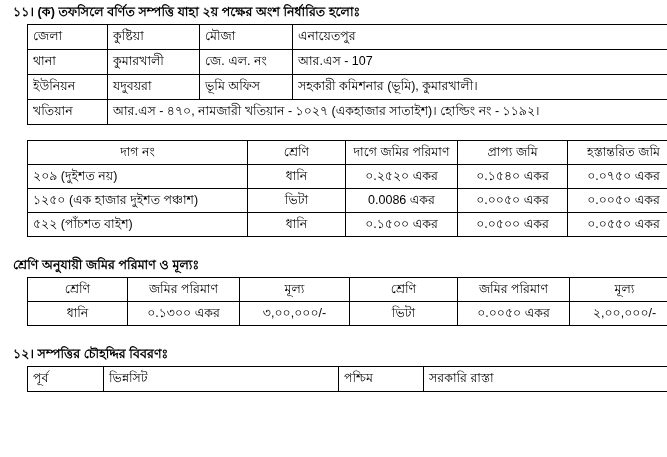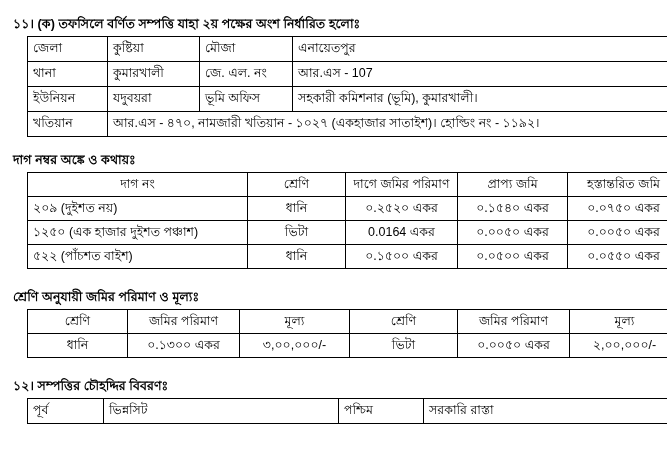--- a/index.html
+++ b/index.html
@@ -12,21 +12,21 @@
     height: 457px;
     font-family: "Liberation Sans", "DejaVu Sans", sans-serif;
     color: #000000;
     overflow: hidden;
   }
   .page {
     position: relative;
     width: 667px;
     height: 384px;
     box-sizing: border-box;
-    padding: 16px 6px 0 6px;
+    padding: 4px 6px 0 6px;
   }
   .section-heading {
     font-size: 12.5px;
     font-weight: bold;
     line-height: 1.35;
     margin: 0 0 3px 7px;
     letter-spacing: 0.1px;
     white-space: nowrap;
   }
   .spacer-md { height: 15px; }
@@ -101,21 +101,20 @@
       </tr>
       <tr>
         <td class="t-left">খতিয়ান</td>
         <td class="t-left" colspan="3">আর.এস - ৪৭০, নামজারী খতিয়ান - ১০২৭ (একহাজার সাতাইশ)। হোল্ডিং নং - ১১৯২।</td>
       </tr>
     </tbody>
   </table>
 
   <div class="spacer-md"></div>
 
-  <div class="section-heading">দাগ নম্বর অঙ্কে ও কথায়ঃ</div>
 
   <table class="doc" id="table-dag">
     <colgroup>
       <col style="width:220px">
       <col style="width:98px">
       <col style="width:112px">
       <col style="width:110px">
       <col style="width:112px">
     </colgroup>
     <thead>
@@ -131,21 +130,21 @@
       <tr>
         <td class="t-left">২০৯ (দুইশত নয়)</td>
         <td class="t-center">ধানি</td>
         <td class="t-center">০.২৫২০ একর</td>
         <td class="t-center">০.১৫৪০ একর</td>
         <td class="t-center">০.০৭৫০ একর</td>
       </tr>
       <tr>
         <td class="t-left">১২৫০ (এক হাজার দুইশত পঞ্চাশ)</td>
         <td class="t-center">ভিটা</td>
-        <td class="t-center">0.0164 একর</td>
+        <td class="t-center">0.0086 একর</td>
         <td class="t-center">০.০০৫০ একর</td>
         <td class="t-center">০.০০৫০ একর</td>
       </tr>
       <tr>
         <td class="t-left">৫২২ (পাঁচশত বাইশ)</td>
         <td class="t-center">ধানি</td>
         <td class="t-center">০.১৫০০ একর</td>
         <td class="t-center">০.০৫০০ একর</td>
         <td class="t-center">০.০৫৫০ একর</td>
       </tr>

